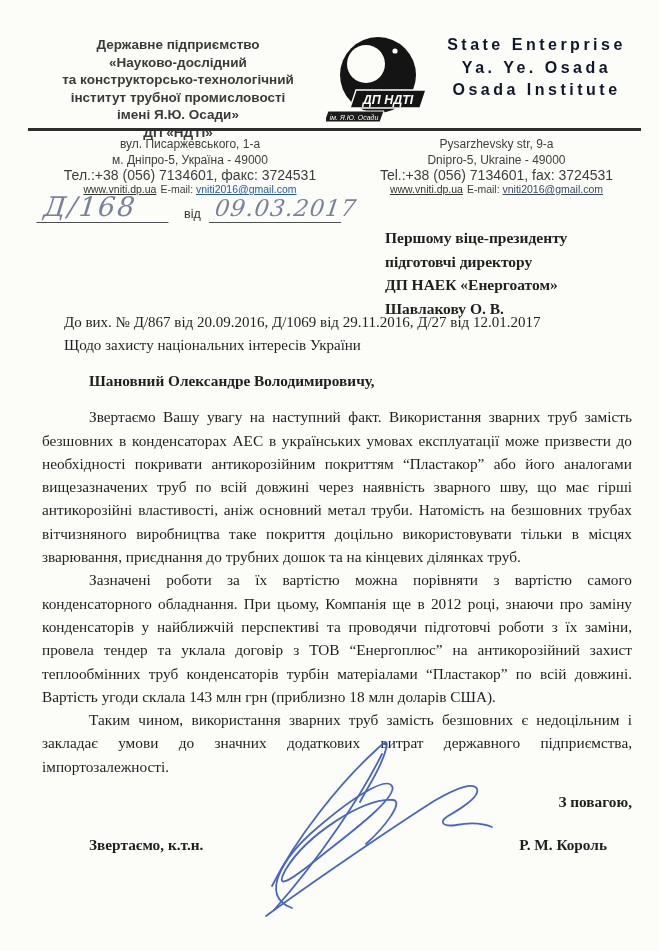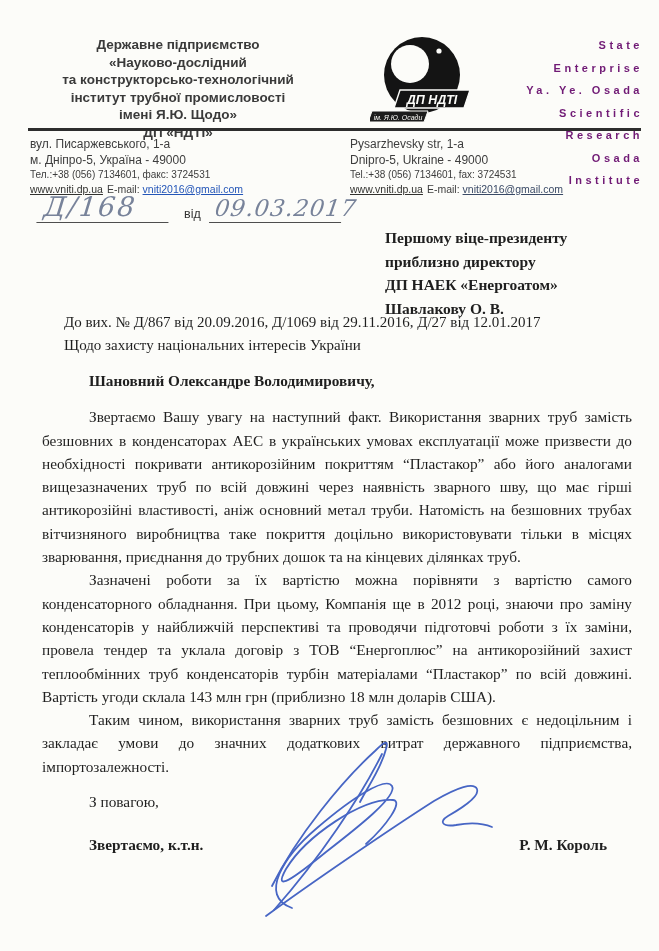--- a/index.html
+++ b/index.html
@@ -3,34 +3,34 @@
 <meta charset="utf-8">
 <style>
   html,body{margin:0;padding:0;background:#9a9a9a;}
   .page{
     position:relative;width:659px;height:951px;margin:0 auto;
     background:#fcfcf9;overflow:hidden;
     font-family:"Liberation Serif",serif;color:#1f1f1f;
     box-shadow:0 0 6px rgba(0,0,0,.4);
   }
   
-  .header{position:absolute;top:30px;left:30px;right:16px;display:flex;align-items:flex-start;gap:44px;}
+  .header{position:absolute;top:30px;left:30px;right:16px;display:flex;align-items:flex-start;}
   .org-uk{width:296px;text-align:center;font-family:"Liberation Sans",sans-serif;
     font-weight:bold;font-size:13.5px;line-height:17.6px;color:#3a3a3a;padding-top:6px;}
   .logo-box{width:104px;height:100px;position:relative;margin-left:0px;}
-  .org-en{flex:1;text-align:right;font-family:"Liberation Sans",sans-serif;
-    font-weight:bold;font-size:11px;line-height:22.5px;letter-spacing:3.5px;color:#701a75;padding-top:4px;}
+  .org-en{flex:1;text-align:center;font-family:"Liberation Sans",sans-serif;
+    font-weight:bold;font-size:16px;line-height:22.5px;letter-spacing:3.5px;color:#0f172a;padding-top:4px;}
   .rule{position:absolute;top:128px;left:28px;right:18px;height:3px;background:#2d2d2d;}
   .addr-row{position:absolute;top:137px;left:30px;right:16px;display:flex;
     font-family:"Liberation Sans",sans-serif;color:#3d3d3d;}
-  .addr{}
+  .addr{text-align:center;}
   .addr-uk{width:320px;}
   .addr-en{flex:1;}
   .addr .l1,.addr .l2{font-size:12px;line-height:15.5px;}
-  .addr .l3{font-size:10px;line-height:14px;}
+  .addr .l3{font-size:14px;line-height:14px;}
   .addr .l4{font-size:10.5px;line-height:15px;}
   .addr .web{text-decoration:underline;color:#32322f;margin-right:4px;}
   .addr .email{ text-decoration:underline;}
   .addr-uk .email{color:#2456b8;}
   .addr-en .email{color:#3a4a66;}
   
   .refline{position:absolute;top:192px;left:38px;display:flex;align-items:flex-end;}
   .hw{font-family:"DejaVu Serif",serif;font-style:italic;color:#78839a;}
   .ref-num{width:126px;border-bottom:1.4px solid #4e4e4e;font-size:27px;line-height:30px;
     padding-left:6px;transform:skewX(-6deg);letter-spacing:2px;}
@@ -38,92 +38,91 @@
     margin:0 10px 2px 14px;}
   .ref-date{width:128px;border-bottom:1.4px solid #4e4e4e;font-size:23px;line-height:28px;
     transform:skewX(-8deg);letter-spacing:1px;padding-left:4px;}
   
   .recipient{position:absolute;top:226px;left:385px;font-weight:bold;font-size:15.5px;line-height:23.5px;}
   .subject{position:absolute;top:311px;left:64px;right:18px;font-weight:normal;font-size:15px;line-height:23px;}
   
   .body{position:absolute;top:369px;left:42px;right:27px;font-size:15.3px;line-height:23.3px;text-align:justify;}
   .salutation{font-weight:bold;margin:0 0 13px 47px;text-align:left;}
   .body p.para{margin:0;text-indent:47px;}
-  .regards{font-weight:normal;margin:12px 0 0 47px;text-align:left;}
+  .regards{font-weight:bold;margin:12px 0 0 47px;text-align:right;}
   .sign-row{display:flex;justify-content:space-between;font-weight:bold;margin:20px 25px 0 47px;}
   
   .signature{position:absolute;left:262px;top:736px;z-index:3;pointer-events:none;}
 </style>
 </head>
 <body>
 
 <div class="page">
 
   <div class="header">
     <div class="org-uk">
       <div>Державне підприємство</div>
       <div>«Науково-дослідний</div>
       <div>та конструкторсько-технологічний</div>
       <div>інститут трубної промисловості</div>
-      <div>імені Я.Ю. Щодо»</div>
+      <div>імені Я.Ю. Осади»</div>
       <div>ДП «НДТІ»</div>
     </div>
 
     <div class="logo-box">
       <svg width="104" height="100" viewBox="0 0 104 100">
         <circle cx="52" cy="45" r="38" fill="#141414"></circle>
         <circle cx="40" cy="34" r="19" fill="#fcfcf9"></circle>
         <circle cx="69" cy="21" r="2.6" fill="#fcfcf9"></circle>
         <polygon points="30,60 100,60 94,78 24,78" fill="#141414" stroke="#fcfcf9" stroke-width="1.4"></polygon>
         <text x="62" y="73.5" text-anchor="middle" font-family="Liberation Sans, sans-serif" font-size="12.5" font-style="italic" font-weight="bold" fill="#fcfcf9">ДП НДТІ</text>
         <polygon points="2,81 58,81 54,92 -2,92" fill="#1c1c1c" stroke="#fcfcf9" stroke-width="1"></polygon>
         <text x="28" y="89.5" text-anchor="middle" font-family="Liberation Sans, sans-serif" font-size="7" font-style="italic" fill="#fcfcf9">ім. Я.Ю. Осади</text>
       </svg>
     </div>
 
     <div class="org-en">
       <div>State Enterprise</div>
       <div>Ya. Ye. Osada</div>
-      <div>Scientific Research</div>
       <div>Osada Institute</div>
     </div>
   </div>
 
   <div class="rule"></div>
 
   <div class="addr-row">
     <div class="addr addr-uk">
       <div class="l1">вул. Писаржевського, 1-а</div>
       <div class="l2">м. Дніпро-5, Україна - 49000</div>
       <div class="l3">Тел.:+38 (056) 7134601, факс: 3724531</div>
       <div class="l4">
         <span class="web">www.vniti.dp.ua</span><span>E-mail:</span>
         <span class="email">vniti2016@gmail.com</span>
       </div>
     </div>
     <div class="addr addr-en">
-      <div class="l1">Pysarzhevsky str, 1-a</div>
+      <div class="l1">Pysarzhevsky str, 9-a</div>
       <div class="l2">Dnipro-5, Ukraine - 49000</div>
       <div class="l3">Tel.:+38 (056) 7134601, fax: 3724531</div>
       <div class="l4">
         <span class="web">www.vniti.dp.ua</span><span>E-mail:</span>
         <span class="email">vniti2016@gmail.com</span>
       </div>
     </div>
   </div>
 
   <div class="refline">
     <span class="hw ref-num">Д/168</span>
     <span class="vid">від</span>
     <span class="hw ref-date">09.03.2017</span>
   </div>
 
   <div class="recipient">
     <div>Першому віце-президенту</div>
-    <div>приблизно директору</div>
+    <div>підготовчі директору</div>
     <div>ДП НАЕК «Енергоатом»</div>
     <div>Шавлакову О. В.</div>
   </div>
 
   <div class="subject">
     <div>До вих. № Д/867 від 20.09.2016, Д/1069 від 29.11.2016, Д/27 від 12.01.2017</div>
     <div>Щодо захисту національних інтересів України</div>
   </div>
 
   <div class="body">

